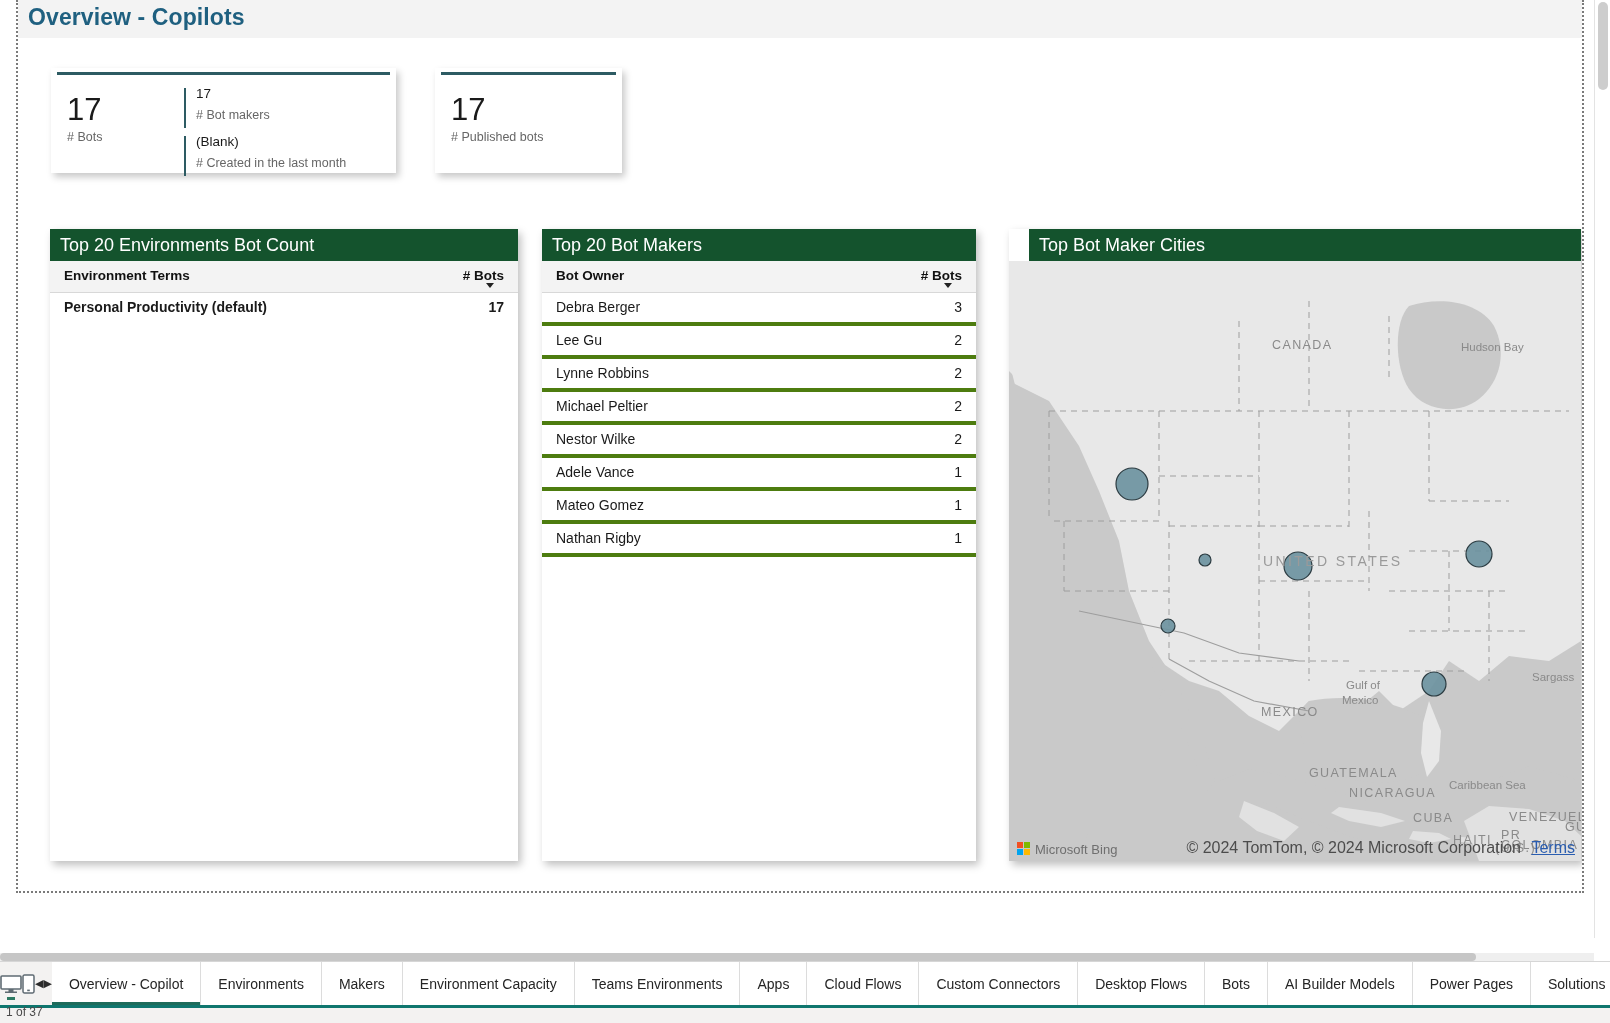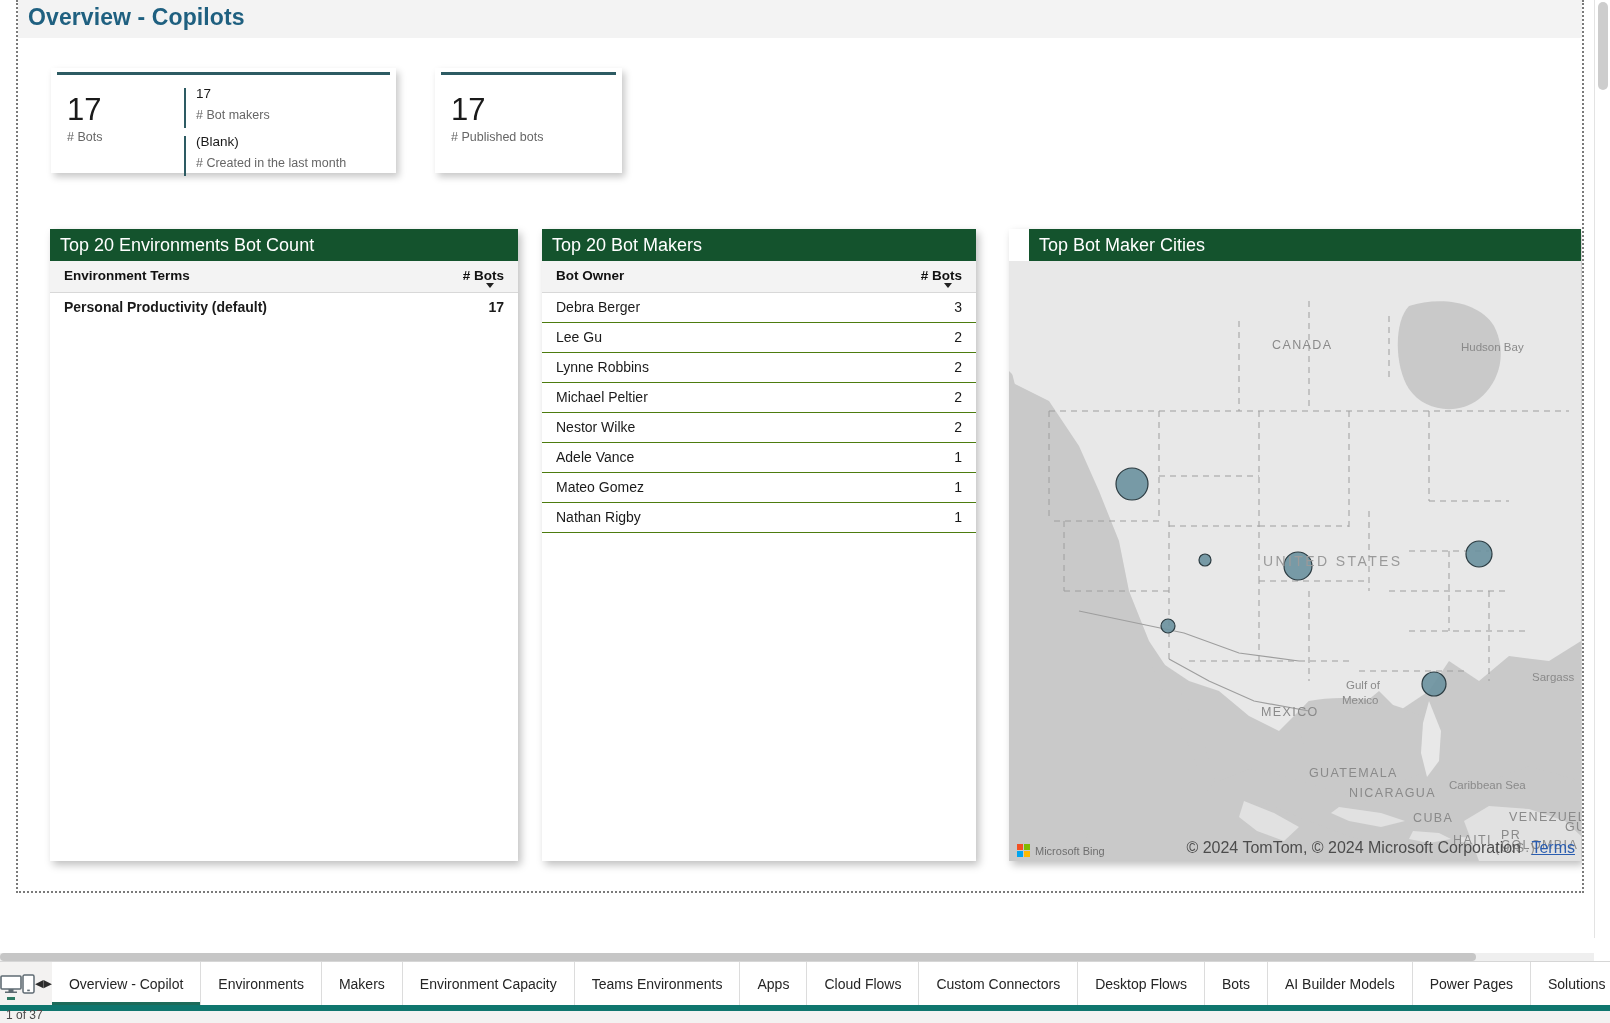--- a/index.html
+++ b/index.html
@@ -137,21 +137,21 @@
     right: 24px; top: 22px;
     width: 0; height: 0;
     border-left: 4.5px solid transparent;
     border-right: 4.5px solid transparent;
     border-top: 5px solid #222222;
   }
   table.tbl tbody td {
     font-size: 14px;
     color: #1a1a1a;
     padding: 6px 0 7px 14px;
-    border-bottom: 1px solid #4d7c0f;
+    border-bottom: 4px solid #4d7c0f;
     white-space: nowrap;
     overflow: hidden;
     text-overflow: ellipsis;
   }
   table.tbl tbody td.num {
     text-align: right;
     padding-left: 0;
     padding-right: 14px;
   }
   table.tbl.no-row-lines tbody td { border-bottom: none; font-weight: bold; }
@@ -171,22 +171,22 @@
   }
   .maplabel.country { font-size: 12.5px; letter-spacing: 1.4px; }
   .maplabel.water   { font-size: 11.5px; }
   .maplabel.big     { font-size: 14px; letter-spacing: 2.4px; fill: #9a9a9a; }
   .borderline { fill: none; stroke: #9e9e9e; stroke-width: 1; stroke-dasharray: 6 5; }
   .solidline  { fill: none; stroke: #9e9e9e; stroke-width: 1.2; }
 
   #map-attrib-left {
     position: absolute;
     left: 8px; bottom: 4px;
-    display: flex; align-items: center;
-    font-size: 11px;
+    display: flex; align-items: flex-start;
+    font-size: 13px;
     color: #6f6f6f;
   }
   .bing-logo {
     width: 13px; height: 13px;
     display: grid;
     grid-template-columns: 1fr 1fr;
     grid-template-rows: 1fr 1fr;
     gap: 1px;
     margin-right: 5px;
   }
@@ -283,21 +283,21 @@
   .tab.active .tab-underline {
     position: absolute;
     left: 0; right: 0; bottom: 0;
     height: 3px; background: #1d6b5a;
   }
   #status-strip {
     position: absolute;
     left: 0; top: 1005px;
     width: 1610px; height: 18px;
     background: #f3f2f1;
-    border-top: 6px solid #0f766e;
+    border-top: 3px solid #0f766e;
   }
   #page-counter {
     position: absolute;
     left: 6px; top: -3px;
     font-size: 12px;
     color: #4a4a4a;
   }
 </style>
 </head>
 <body>

